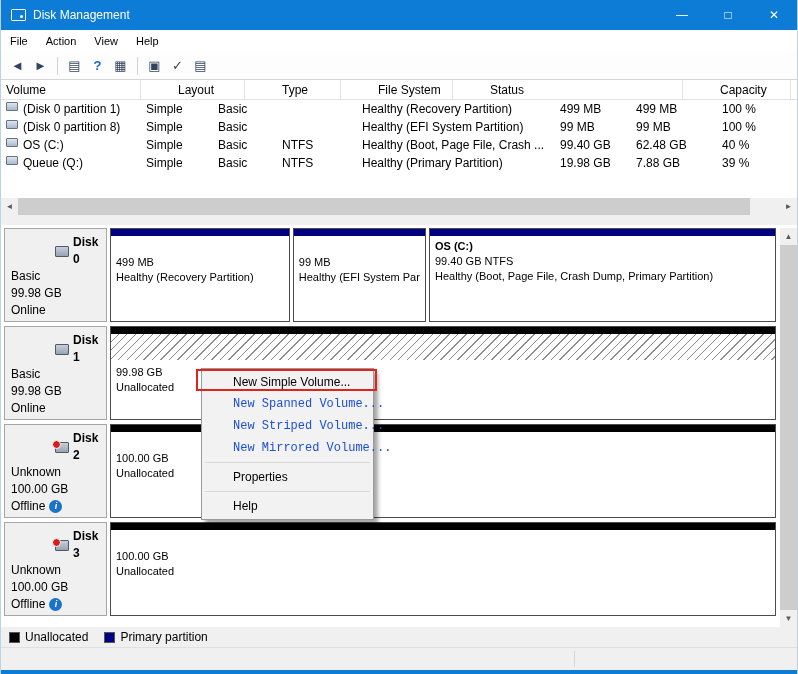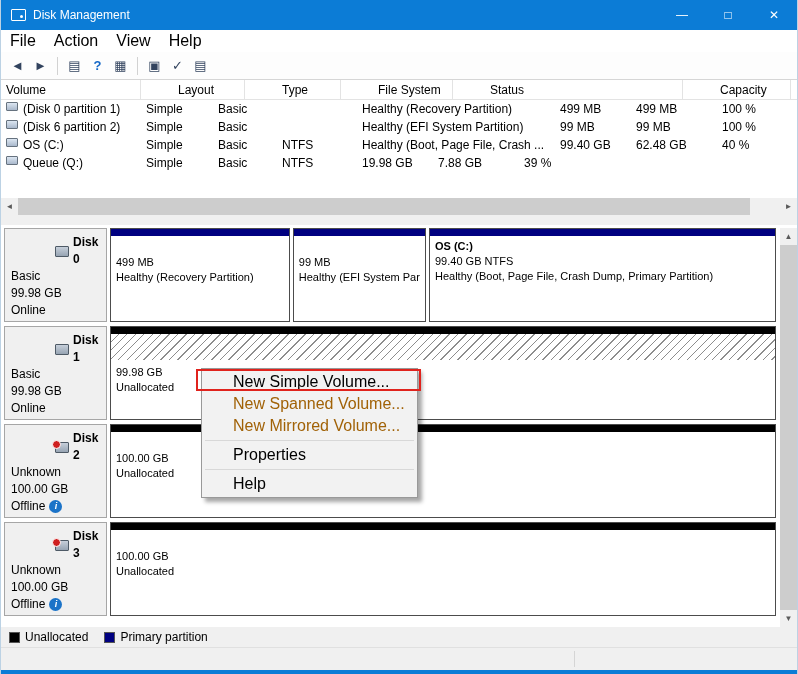--- a/index.html
+++ b/index.html
@@ -9,21 +9,21 @@
 
   
   .titlebar { height:30px; background:#0c7cd6; color:#fff; display:flex; align-items:center;justify-content:space-between; }
   .title-icon { width:15px; height:12px; border:1px solid #fff; border-radius:1px; margin:0 7px 0 10px; position:relative; }
   .title-icon::after { content:""; position:absolute; right:2px; bottom:2px; width:3px; height:3px; background:#fff; border-radius:50%; }
   .title-text { font-size:12px; }
   .win-btns { margin-left:auto; display:flex; height:100%; }
   .win-btn { width:46px; height:100%; display:flex; align-items:center; justify-content:center; font-size:12px; color:#fff; }
 
   
-  .menubar { height:22px; background:#ffffff; display:flex; align-items:center; font-size:16px; color:#000; }
+  .menubar { height:22px; background:#ffffff; display:flex; align-items:center; font-size:11px; color:#000; }
   .menu-item { padding:0 9px; height:100%; display:flex; align-items:center; }
 
   
   .toolbar { height:28px; background:#fdfdfd; border-bottom:1px solid #d6d6d6; display:flex; align-items:center; padding-left:5px; }
   .tool-btn { width:23px; height:22px; display:flex; align-items:center; justify-content:center; font-size:13px; color:#32435e; }
   .tool-btn.blue { color:#1467c6; font-weight:bold; }
   .tool-sep { width:1px; height:18px; background:#d2d2d2; margin:0 5px; }
 
   
   .top-pane { height:118px; background:#fff; font-size:12px; overflow:hidden; }
@@ -63,24 +63,24 @@
   .ptitle { font-weight:bold; }
   .hatch { height:26px; margin:0; background:repeating-linear-gradient(135deg,#ffffff 0 5px,#8d8d8d 5px 6px); flex-shrink:0; }
   .unalloc-text { padding:5px 5px 3px 5px; font-size:11px; line-height:15px; }
 
   
   .vscroll { position:absolute; right:0; top:3px; bottom:0; width:17px; background:#f0f0f0; display:flex; flex-direction:column; align-items:center; }
   .vtrack { flex:1; width:17px; position:relative; }
   .vthumb { position:absolute; top:0; left:0; width:17px; height:100%; background:#cdcdcd; }
 
   
-  .ctx { position:absolute; left:200px; top:368px; width:217px; background:#f2f2f2; border:1px solid #999999;
-         box-shadow:4px 4px 4px rgba(0,0,0,0.35); padding:2px 0; font-size:16px; z-index:20; }
+  .ctx { position:absolute; left:200px; top:368px; width:173px; background:#f2f2f2; border:1px solid #999999;
+         box-shadow:4px 4px 4px rgba(0,0,0,0.35); padding:2px 0; font-size:12px; z-index:20; }
   .ctx-item { height:22px; display:flex; align-items:center; padding-left:31px; color:#000; position:relative; white-space:nowrap; }
-  .ctx-item.disabled { color:#a16207; }
+  .ctx-item.disabled { color:#1d4ed8;font-family:Liberation Mono, monospace; }
   .ctx-sep { height:1px; background:#d8d8d8; margin:3px 3px; }
   .red-box { position:absolute; left:-6px; right:-4px; top:-2px; bottom:-2px; border:2px solid #e0231d; pointer-events:none; }
 
   
   .legend { height:20px; background:#f0f0f0; display:flex; align-items:center; gap:16px; padding-left:8px; font-size:12px; }
   .legend-item { display:flex; align-items:center; gap:5px; }
   .swatch { width:11px; height:11px; border:1px solid #555; }
   .sw-unalloc { background:#000000; }
   .sw-primary { background:#000080; }
   .statusbar { height:23px; background:#f0f0f0; border-top:1px solid #e0e0e0; position:relative; }
@@ -144,21 +144,21 @@
       <div class="tcell c4"></div>
       <div class="tcell c5">Healthy (Recovery Partition)</div>
       <div class="tcell c6">499 MB</div>
       <div class="tcell c7">499 MB</div>
       <div class="tcell c8">100 %</div>
     </div>
 
     <div class="trow">
       <div class="tcell c1 volcell">
           <span class="vol-ico"></span>
-          <span>(Disk 6 partition 2)</span>
+          <span>(Disk 0 partition 8)</span>
         </div>
       <div class="tcell c2">Simple</div>
       <div class="tcell c3">Basic</div>
       <div class="tcell c4"></div>
       <div class="tcell c5">Healthy (EFI System Partition)</div>
       <div class="tcell c6">99 MB</div>
       <div class="tcell c7">99 MB</div>
       <div class="tcell c8">100 %</div>
     </div>
 
@@ -177,20 +177,21 @@
     </div>
 
     <div class="trow">
       <div class="tcell c1 volcell">
           <span class="vol-ico"></span>
           <span>Queue (Q:)</span>
         </div>
       <div class="tcell c2">Simple</div>
       <div class="tcell c3">Basic</div>
       <div class="tcell c4">NTFS</div>
+      <div class="tcell c5">Healthy (Primary Partition)</div>
       <div class="tcell c6">19.98 GB</div>
       <div class="tcell c7">7.88 GB</div>
       <div class="tcell c8">39 %</div>
     </div>
   </div>
 
   <div class="hscroll">
     <div class="scroll-btn">◄</div>
     <div class="htrack">
       <div class="hthumb"></div>
@@ -320,20 +321,21 @@
       <div class="scroll-btn">▼</div>
     </div>
   </div>
 
   <div class="ctx">
     <div class="ctx-item">New Simple Volume...</div>
     <div class="red-box-holder" style="position:relative;">
       <div class="red-box" style="top:-24px;bottom:2px;"></div>
     </div>
     <div class="ctx-item disabled">New Spanned Volume...</div>
+    <div class="ctx-item disabled">New Striped Volume...</div>
     <div class="ctx-item disabled">New Mirrored Volume...</div>
     <div class="ctx-sep"></div>
     <div class="ctx-item">Properties</div>
     <div class="ctx-sep"></div>
     <div class="ctx-item">Help</div>
   </div>
 
   <div class="legend">
     <div class="legend-item">
       <span class="swatch sw-unalloc"></span>

